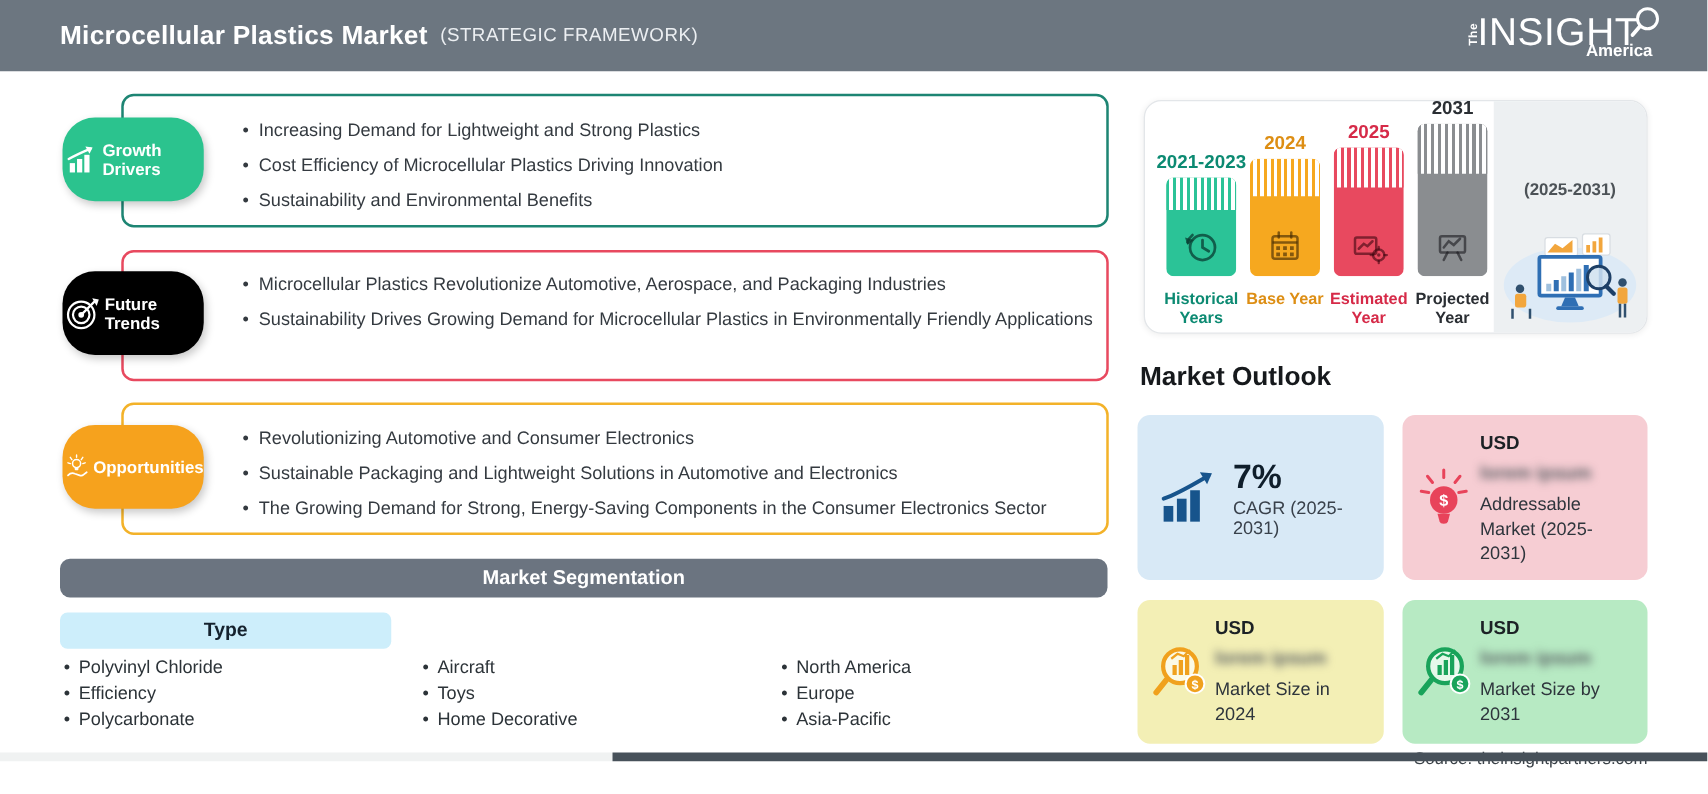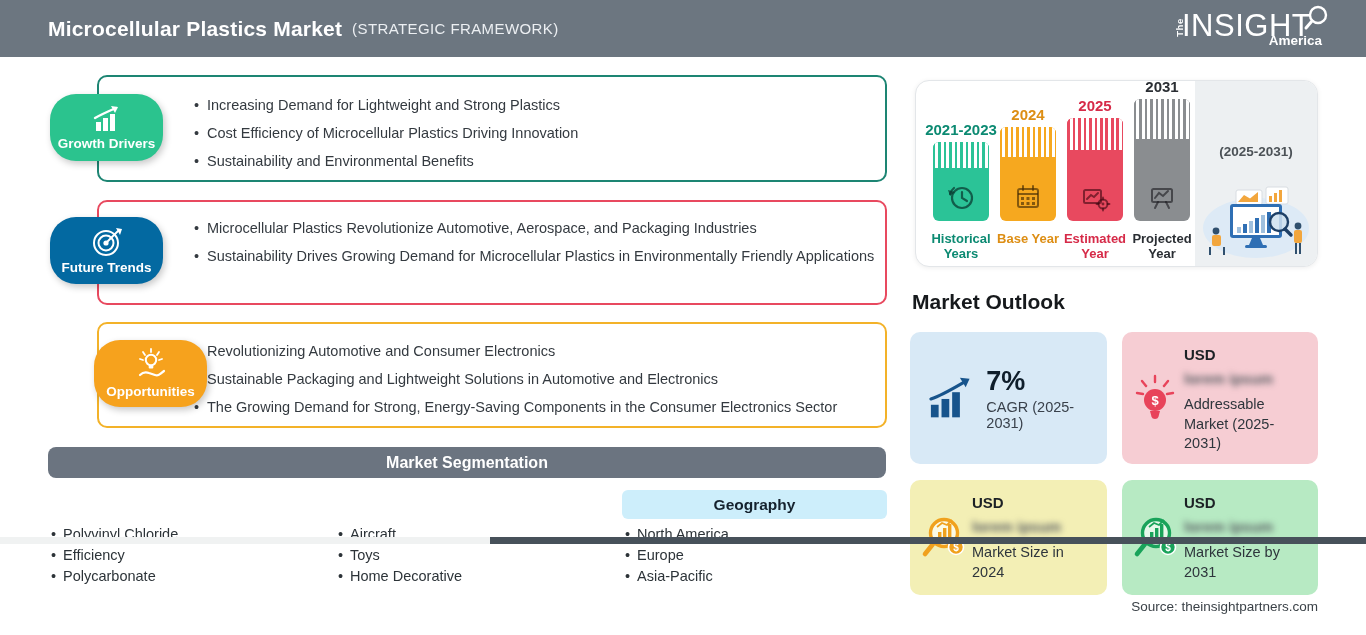--- a/index.html
+++ b/index.html
@@ -1,21 +1,21 @@
 <!DOCTYPE html>
 <html><head>
 <meta charset="utf-8">
 <style>
   * { margin:0; padding:0; box-sizing:border-box; }
   html,body { width:1366px; height:635px; }
   body {
     font-family:"Liberation Sans", sans-serif;
     background:#ffffff; position:relative; overflow:hidden;
   }
-  .stage { position:absolute; inset:0; width:1366px; height:544px; }
+  .stage { position:absolute; inset:0; width:1366px; height:609px; }
 
   
   .header { position:absolute; left:0; top:0; width:1366px; height:57px;
     background:#6c7680; display:flex; align-items:center; padding-left:48px; }
   .header-title { color:#fff; font-size:21px; font-weight:bold; letter-spacing:.2px; }
   .header-subtitle { color:#eceff2; font-size:15px; margin-left:10px; letter-spacing:.4px; }
   .logo { position:absolute; right:34px; top:7px; width:158px; height:44px; color:#fff; }
   .logo-the { position:absolute; left:-4px; top:15px; font-size:9.5px; font-weight:bold;
     transform:rotate(-90deg); letter-spacing:.5px; }
   .logo-insight { position:absolute; left:8px; top:1px; font-size:31px; font-weight:400; letter-spacing:.5px; }
@@ -30,25 +30,25 @@
 
   .bullets { position:absolute; left:94px; top:0; width:690px; list-style:none; }
   .bullets li { position:relative; padding-left:14px; font-size:14.5px; color:#343a40;
     line-height:21px; margin-bottom:7px; }
   .bullets li::before { content:"\2022"; position:absolute; left:1px; color:#343a40; }
   .box-drivers .bullets { padding-top:18px; }
   .box-trends  .bullets { padding-top:16px; }
   .box-opps    .bullets { padding-top:17px; }
 
   .badge { position:absolute; left:50px; width:113px; height:67px; border-radius:26px;
-    display:flex; flex-direction:column; align-items:center; justify-content:center;
+    display:flex; flex-direction:row; align-items:center; justify-content:center;
     gap:2px; z-index:10; box-shadow:2px 3px 7px rgba(0,0,0,.22); }
   .badge-drivers { top:94px;  background:#2bc38e; }
-  .badge-trends  { top:217px; background:#0369a1; }
-  .badge-opps    { top:340px; background:#f6a21d;margin-left:44px; }
+  .badge-trends  { top:217px; background:#000000; }
+  .badge-opps    { top:340px; background:#f6a21d; }
   .badge-label { color:#fff; font-size:13.5px; font-weight:bold; }
 
   
   .seg-bar { position:absolute; left:48px; top:447px; width:838px; height:31px;
     background:#6b7480; border-radius:8px; color:#fff; font-size:16px; font-weight:bold;
     text-align:center; line-height:31px; }
   .seg-head { position:absolute; top:490px; width:265px; height:29px; background:#cdeefb;
     border-radius:6px; text-align:center; line-height:29px; font-size:15.5px;
     font-weight:bold; color:#15222e; }
   .seg-head-0 { left:48px; } .seg-head-1 { left:335px; } .seg-head-2 { left:622px; }
@@ -175,21 +175,21 @@
       </g>
       <circle cx="18" cy="12" r="5.2" fill="none" stroke="#fff" stroke-width="2"></circle>
       <rect x="15.7" y="17" width="4.6" height="3.4" rx="1" fill="#fff"></rect>
       <path d="M7 27 q4 -4 9 -2 l6 2 q3 1 5 -1 l4 -3" fill="none" stroke="#fff" stroke-width="2.2" stroke-linecap="round"></path>
     </svg>
     <span class="badge-label">Opportunities</span>
   </div>
 
   <div class="seg-bar">Market Segmentation</div>
 
-  <div class="seg-head seg-head-2">Geography</div>
+  <div class="seg-head seg-head-0">Type</div>
 
   <ul class="seg-list seg-list-0">
     <li>Polyvinyl Chloride</li>
     <li>Efficiency</li>
     <li>Polycarbonate</li>
   </ul>
   <ul class="seg-list seg-list-1">
     <li>Aircraft</li>
     <li>Toys</li>
     <li>Home Decorative</li>

